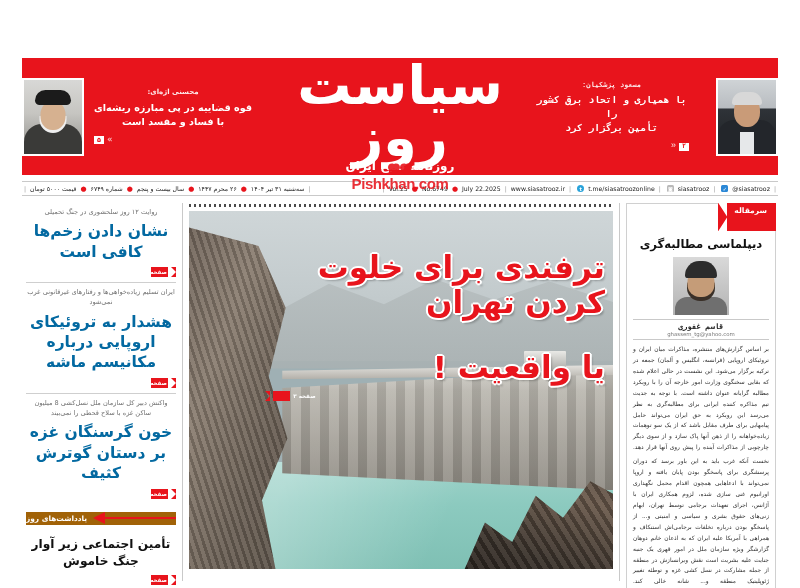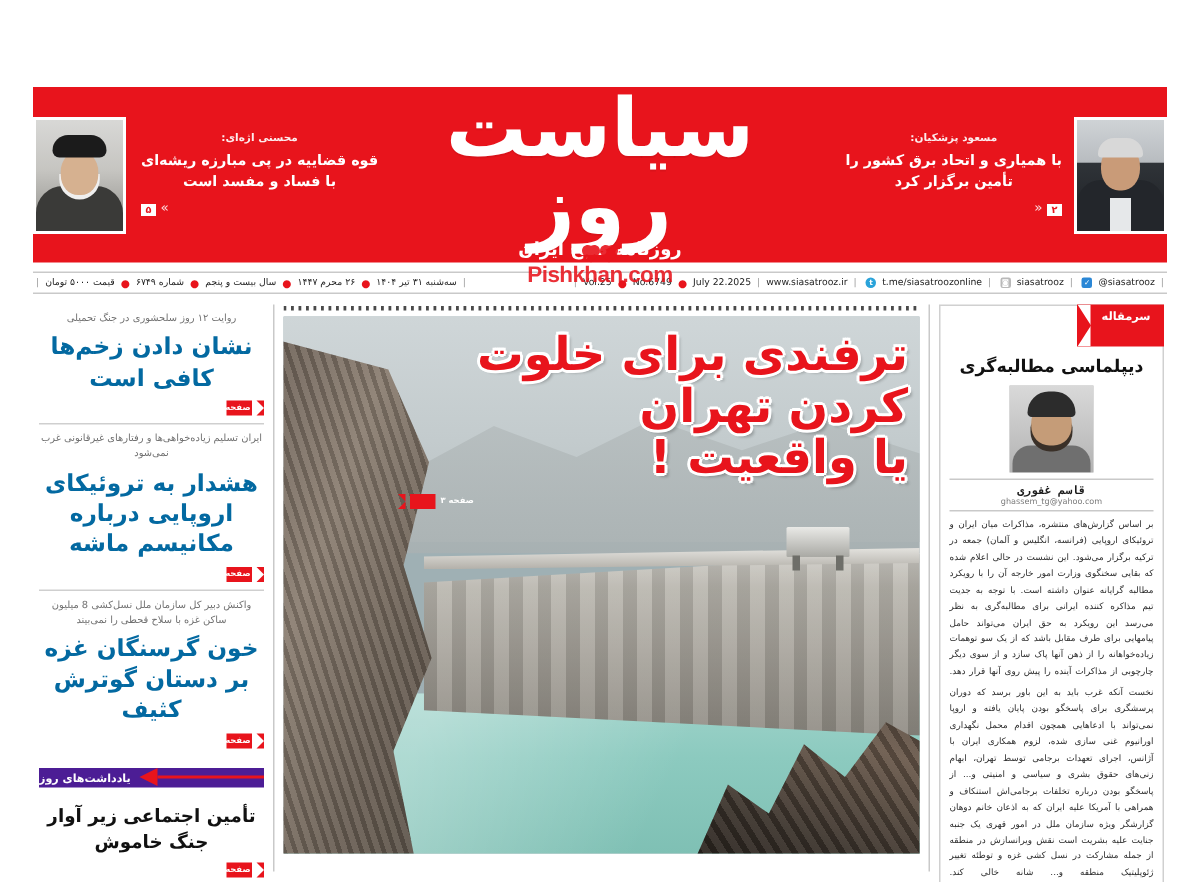--- a/index.html
+++ b/index.html
@@ -46,21 +46,21 @@
   .p2 .turban { position:absolute; left:50%; top:10px; width:36px; height:15px;
     transform:translateX(-50%); background:#1b1b1b; border-radius:16px 16px 7px 7px; }
   .p2 .face { position:absolute; left:50%; top:21px; width:25px; height:29px;
     transform:translateX(-50%); background:#d6b190; border-radius:46%; }
   .p2 .beard { position:absolute; left:50%; top:36px; width:27px; height:17px;
     transform:translateX(-50%); background:#efefef; border-radius:0 0 14px 14px; }
   .p2 .robe { position:absolute; left:50%; bottom:0; width:58px; height:30px;
     transform:translateX(-50%); background:#3a3a38; border-radius:18px 18px 0 0; }
 
   .mh-text { text-align:center; color:#fff; line-height:1.45; }
-  .mh-left .mh-text { margin-right:8px; }
+  .mh-left .mh-text { margin-right:27px;font-family:Liberation Mono, monospace; }
   .mh-right .mh-text { margin-left:10px; }
   .mh-kicker { font-size:7px; opacity:.92; margin-bottom:4px; font-weight:bold; }
   .mh-line { font-size:9.6px; font-weight:bold; }
   .mh-page {
     margin-top:5px; display:flex; align-items:center; gap:3px;
     justify-content:center; font-size:7px;
   }
   .mh-left .mh-page { justify-content:flex-start; }
   .mh-right .mh-page { justify-content:flex-end; }
   .pg-box {
@@ -137,21 +137,21 @@
     width:0; height:0; border-top:5px solid #e8141c;
     border-bottom:5px solid #e8141c; border-left:5px solid transparent;
     flex:none;
   }
   .flag-bar { height:10px; background:#e8141c; width:17px; flex:none; }
   .pg-label {
     font-size:5.6px; color:#fff; font-weight:bold;
     margin-right:-19px; position:relative; z-index:2;
   }
   .note-head {
-    margin:8px 0 6px; height:13px; background:#4c1d95;
+    margin:8px 0 6px; height:13px; background:#a16207;
     display:flex; align-items:center; justify-content:flex-start;
     position:relative;
   }
   .note-head .nh-text {
     color:#fff; font-size:7.4px; font-weight:bold; padding-right:6px;
     margin-right:auto;
   }
   .nh-arrow {
     width:0; height:0; border-top:6.5px solid transparent;
     border-bottom:6.5px solid transparent; border-right:12px solid #e8141c;
@@ -234,20 +234,21 @@
     text-align:right; line-height:1.12;
   }
   .hl-line {
     font-size:31px; font-weight:bold; color:#e8141c;
     text-shadow:
       -1.4px -1.4px 0 #fff, 1.4px -1.4px 0 #fff,
       -1.4px 1.4px 0 #fff, 1.4px 1.4px 0 #fff,
       0 2px 0 #fff, 2px 0 0 #fff, -2px 0 0 #fff, 0 -2px 0 #fff,
       2.6px 2.6px 2px rgba(0,0,0,.22);
     letter-spacing:-.5px;
+    margin-top:31px;
   }
   .hl-more {
     margin-top:6px; display:flex; align-items:center;
     justify-content:flex-end; gap:3px;
   }
   .hl-more .flag-bar { background:#e8141c; }
 
   
   .ed-box { border:1px solid #d0d0d0; padding:5px 6px 6px; }
   .ed-tag-row { display:flex; justify-content:flex-start; margin:-6px -7px 6px; }

